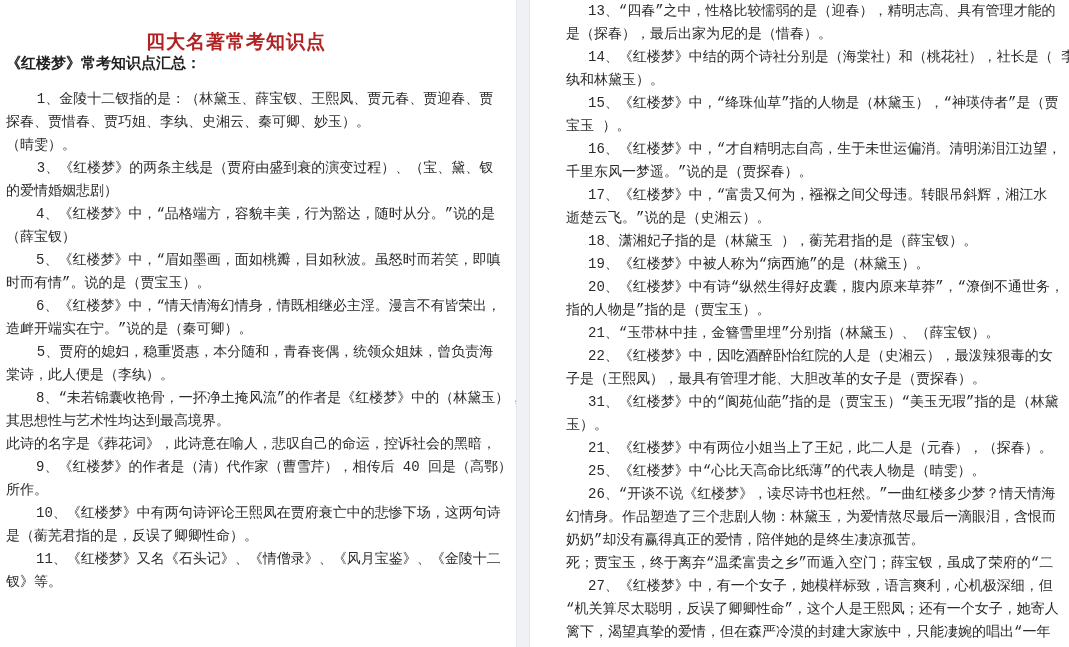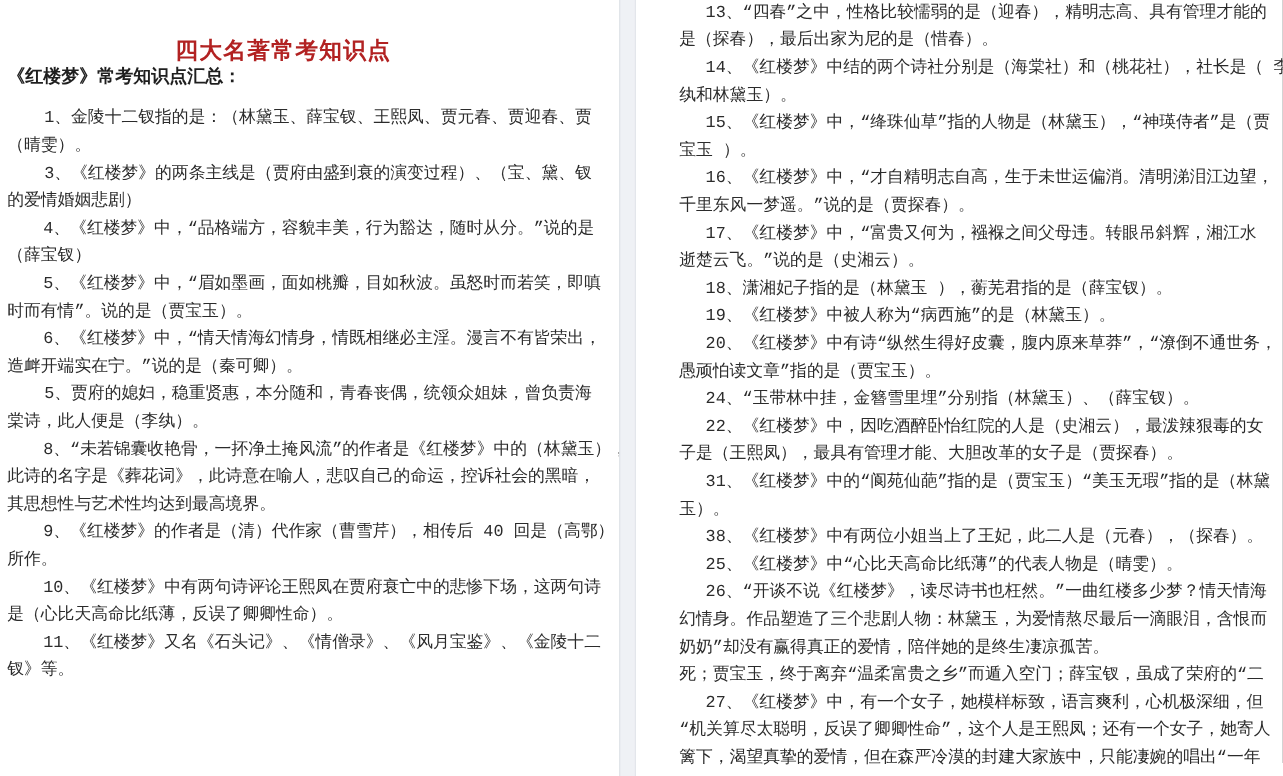--- a/index.html
+++ b/index.html
@@ -55,20 +55,21 @@
 <body>
 
 <div class="screen">
 
   <div class="page page-left">
     <div class="doc-title">四大名著常考知识点</div>
     <div class="section-heading">《红楼梦》常考知识点汇总：</div>
     <div class="body-text">
         <div class="para">
           <div class="line first">1、金陵十二钗指的是：（林黛玉、薛宝钗、王熙凤、贾元春、贾迎春、贾</div>
+          <div class="line">探春、贾惜春、贾巧姐、李纨、史湘云、秦可卿、妙玉）。</div>
         </div>
         <div class="para">
           <div class="line">（晴雯）。</div>
         </div>
         <div class="para">
           <div class="line first">3、《红楼梦》的两条主线是（贾府由盛到衰的演变过程）、（宝、黛、钗</div>
           <div class="line">的爱情婚姻悲剧）</div>
         </div>
         <div class="para">
           <div class="line first">4、《红楼梦》中，“品格端方，容貌丰美，行为豁达，随时从分。”说的是</div>
@@ -81,30 +82,30 @@
         <div class="para">
           <div class="line first">6、《红楼梦》中，“情天情海幻情身，情既相继必主淫。漫言不有皆荣出，</div>
           <div class="line">造衅开端实在宁。”说的是（秦可卿）。</div>
         </div>
         <div class="para">
           <div class="line first">5、贾府的媳妇，稳重贤惠，本分随和，青春丧偶，统领众姐妹，曾负责海</div>
           <div class="line">棠诗，此人便是（李纨）。</div>
         </div>
         <div class="para">
           <div class="line first">8、“未若锦囊收艳骨，一抔净土掩风流”的作者是《红楼梦》中的（林黛玉），</div>
+          <div class="line">其思想性与艺术性均达到最高境界。</div>
           <div class="line">此诗的名字是《葬花词》，此诗意在喻人，悲叹自己的命运，控诉社会的黑暗，</div>
-          <div class="line">其思想性与艺术性均达到最高境界。</div>
         </div>
         <div class="para">
           <div class="line first">9、《红楼梦》的作者是（清）代作家（曹雪芹），相传后 40 回是（高鄂）</div>
           <div class="line">所作。</div>
         </div>
         <div class="para">
           <div class="line first">10、《红楼梦》中有两句诗评论王熙凤在贾府衰亡中的悲惨下场，这两句诗</div>
-          <div class="line">是（心比天高命比纸薄，反误了卿卿性命）。</div>
+          <div class="line">是（蘅芜君指的是，反误了卿卿性命）。</div>
         </div>
         <div class="para">
           <div class="line first">11、《红楼梦》又名《石头记》、《情僧录》、《风月宝鉴》、《金陵十二</div>
           <div class="line">钗》等。</div>
         </div>
       </div>
   </div>
 
   <div class="separator"></div>
 
@@ -131,35 +132,35 @@
           <div class="line">逝楚云飞。”说的是（史湘云）。</div>
         </div>
         <div class="para">
           <div class="line first">18、潇湘妃子指的是（林黛玉 ），蘅芜君指的是（薛宝钗）。</div>
         </div>
         <div class="para">
           <div class="line first">19、《红楼梦》中被人称为“病西施”的是（林黛玉）。</div>
         </div>
         <div class="para">
           <div class="line first">20、《红楼梦》中有诗“纵然生得好皮囊，腹内原来草莽”，“潦倒不通世务，</div>
-          <div class="line">愚顽怕读文章”指的是（贾宝玉）。</div>
+          <div class="line">指的人物是”指的是（贾宝玉）。</div>
         </div>
         <div class="para">
-          <div class="line first">24、“玉带林中挂，金簪雪里埋”分别指（林黛玉）、（薛宝钗）。</div>
+          <div class="line first">21、“玉带林中挂，金簪雪里埋”分别指（林黛玉）、（薛宝钗）。</div>
         </div>
         <div class="para">
           <div class="line first">22、《红楼梦》中，因吃酒醉卧怡红院的人是（史湘云），最泼辣狠毒的女</div>
           <div class="line">子是（王熙凤），最具有管理才能、大胆改革的女子是（贾探春）。</div>
         </div>
         <div class="para">
           <div class="line first">31、《红楼梦》中的“阆苑仙葩”指的是（贾宝玉）“美玉无瑕”指的是（林黛</div>
           <div class="line">玉）。</div>
         </div>
         <div class="para">
-          <div class="line first">38、《红楼梦》中有两位小姐当上了王妃，此二人是（元春），（探春）。</div>
+          <div class="line first">21、《红楼梦》中有两位小姐当上了王妃，此二人是（元春），（探春）。</div>
         </div>
         <div class="para">
           <div class="line first">25、《红楼梦》中“心比天高命比纸薄”的代表人物是（晴雯）。</div>
         </div>
         <div class="para">
           <div class="line first">26、“开谈不说《红楼梦》，读尽诗书也枉然。”一曲红楼多少梦？情天情海</div>
           <div class="line">幻情身。作品塑造了三个悲剧人物：林黛玉，为爱情熬尽最后一滴眼泪，含恨而</div>
           <div class="line">奶奶”却没有赢得真正的爱情，陪伴她的是终生凄凉孤苦。</div>
           <div class="line">死；贾宝玉，终于离弃“温柔富贵之乡”而遁入空门；薛宝钗，虽成了荣府的“二</div>
         </div>

